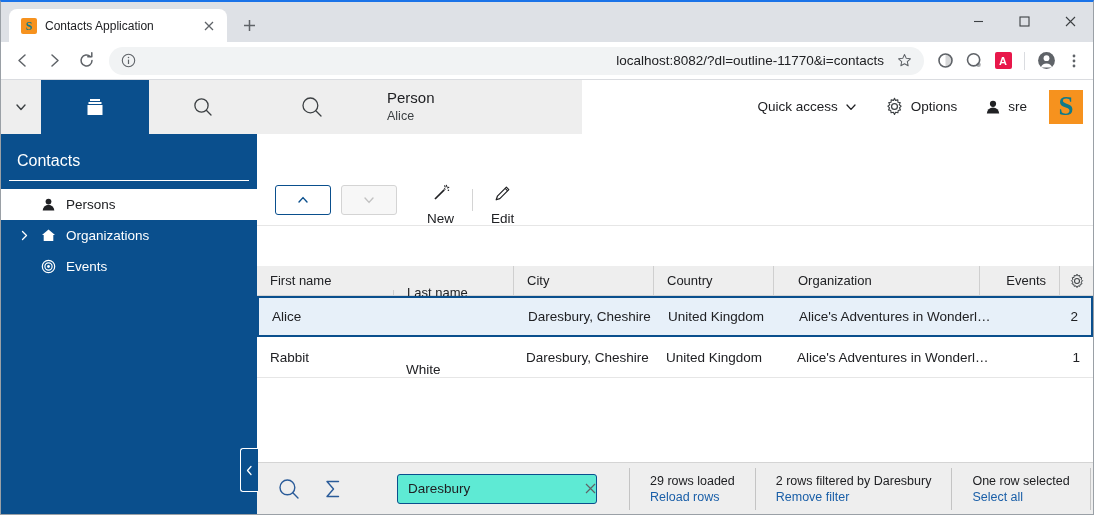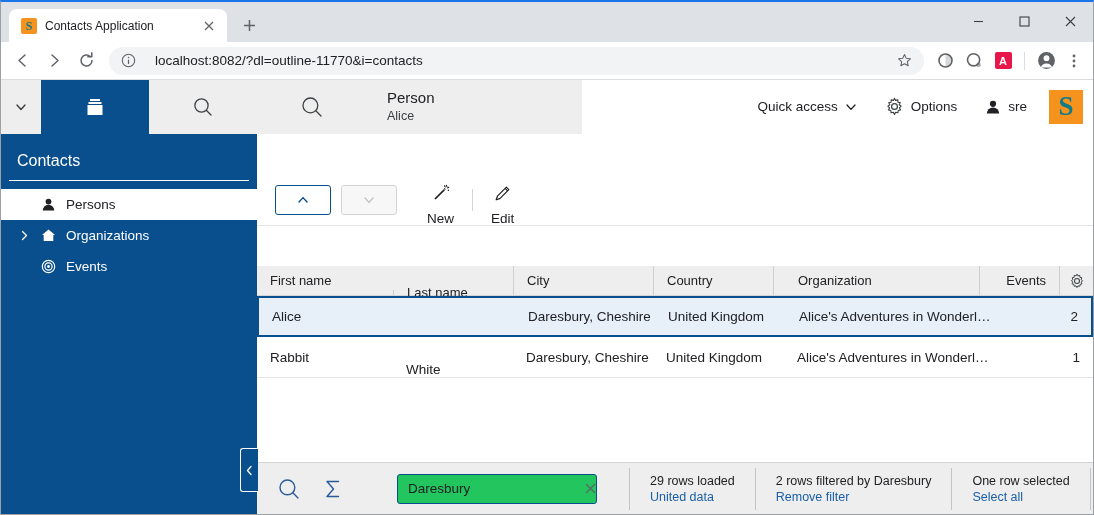--- a/index.html
+++ b/index.html
@@ -65,22 +65,22 @@
     display: flex; align-items: center; gap: 2px; padding: 0 6px;
     border-bottom: 1px solid #dadce0;
   }
   .nav-btn {
     width: 30px; height: 30px; border-radius: 50%;
     display: flex; align-items: center; justify-content: center;
     color: #5f6368; cursor: pointer; flex: 0 0 30px;
   }
   .omnibox {
     flex: 1; height: 28px; background: #f1f3f4; border-radius: 14px;
-    display: flex; align-items: center; gap: 19px;
-    padding: 0 8px 0 12px; margin: 0 6px;
+    display: flex; align-items: center; gap: 8px;
+    padding: 0 8px 0 12px; margin: 0 6px; text-align: right;
   }
   .omnibox-url {
     flex: 1; font-size: 13.5px; color: #202124;
     white-space: nowrap; overflow: hidden;
   }
   .star-btn { width: 24px; height: 24px; display: flex; align-items: center;
     justify-content: center; color: #5f6368; cursor: pointer; }
   .ext-icons { display: flex; align-items: center; gap: 3px; }
   .ext-icon { width: 26px; height: 26px; display: flex; align-items: center;
     justify-content: center; cursor: pointer; }
@@ -231,21 +231,21 @@
   .statusbar {
     height: 52px; background: #eeeeee; border-top: 1px solid #d4d4d4;
     display: flex; align-items: center; padding-left: 10px;
   }
   .sb-icon-btn {
     width: 44px; height: 44px; display: flex; align-items: center;
     justify-content: center; color: #2a5b99; cursor: pointer;
   }
   .sb-search-wrap { flex: 0 0 auto; margin-left: 42px; }
   .sb-search {
-    width: 200px; height: 30px; background: #22c55e;
+    width: 200px; height: 30px; background: #5eead4;
     border: 1px solid #0a4f8d; border-radius: 3px;
     display: flex; align-items: center; padding: 0 1px 0 10px;
   }
   .sb-search-input {
     flex: 1; border: none; outline: none; font-size: 13.5px;
     color: #202124; background: transparent;
     font-family: "Liberation Sans", sans-serif;
   }
   .sb-clear {
     width: 20px; height: 20px; display: flex; align-items: center;
@@ -599,21 +599,21 @@
             <span class="sb-clear">
               <svg width="11" height="11" viewBox="0 0 11 11">
                   <path d="M1 1 L10 10 M10 1 L1 10" stroke="#5f6368" stroke-width="1.2"></path>
                 </svg>
             </span>
           </div>
         </div>
         <div class="status-groups">
           <div class="status-group">
             <span class="status-line">29 rows loaded</span>
-            <span class="status-link">United data</span>
+            <span class="status-link">Reload rows</span>
           </div>
           <div class="status-group">
             <span class="status-line">2 rows filtered by Daresbury</span>
             <span class="status-link">Remove filter</span>
           </div>
           <div class="status-group last">
             <span class="status-line">One row selected</span>
             <span class="status-link">Select all</span>
           </div>
         </div>

